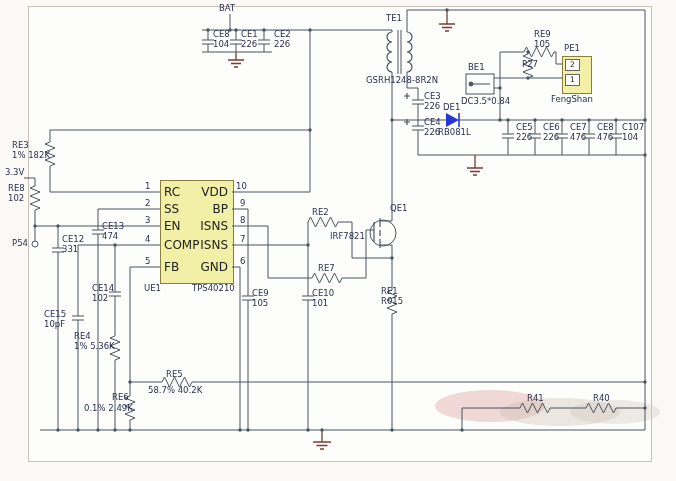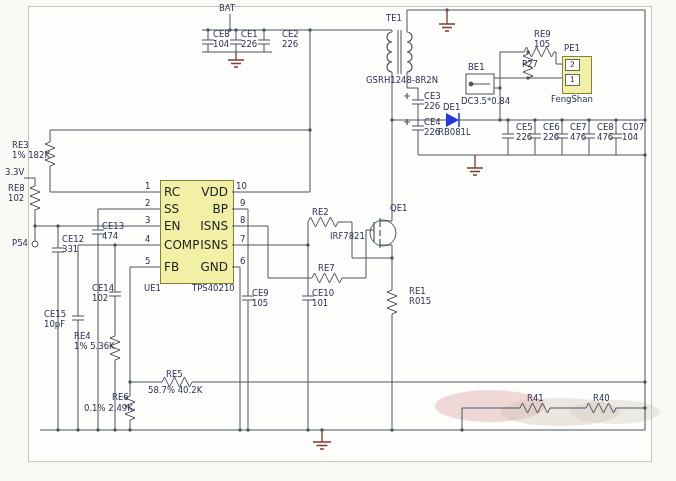--- a/index.html
+++ b/index.html
@@ -174,21 +174,21 @@
   <div class="lbl" style="left:5px;top:168px">3.3V</div>
 
   <div class="lbl" style="left:213px;top:30px">
     <span>CE8</span>
     <span>104</span>
   </div>
   <div class="lbl" style="left:241px;top:30px">
     <span>CE1</span>
     <span>226</span>
   </div>
-  <div class="lbl" style="left:282px;top:30px">
+  <div class="lbl" style="left:274px;top:30px">
     <span>CE2</span>
     <span>226</span>
   </div>
 
   <div class="lbl" style="left:386px;top:14px">TE1</div>
   <div class="lbl" style="left:366px;top:76px">GSRH1248-8R2N</div>
 
   <div class="lbl" style="left:424px;top:92px">
     <span>CE3</span>
     <span>226</span>
@@ -276,21 +276,21 @@
   <div class="lbl" style="left:330px;top:232px">IRF7821</div>
 
   <div class="lbl" style="left:252px;top:289px">
     <span>CE9</span>
     <span>105</span>
   </div>
   <div class="lbl" style="left:312px;top:289px">
     <span>CE10</span>
     <span>101</span>
   </div>
-  <div class="lbl" style="left:409px;top:287px">
+  <div class="lbl" style="left:381px;top:287px">
     <span>RE1</span>
     <span>R015</span>
   </div>
 
   <div class="lbl" style="left:527px;top:394px">R41</div>
   <div class="lbl" style="left:593px;top:394px">R40</div>
 
   <div class="lbl" style="left:145px;top:182px">1</div>
   <div class="lbl" style="left:145px;top:199px">2</div>
   <div class="lbl" style="left:145px;top:216px">3</div>

